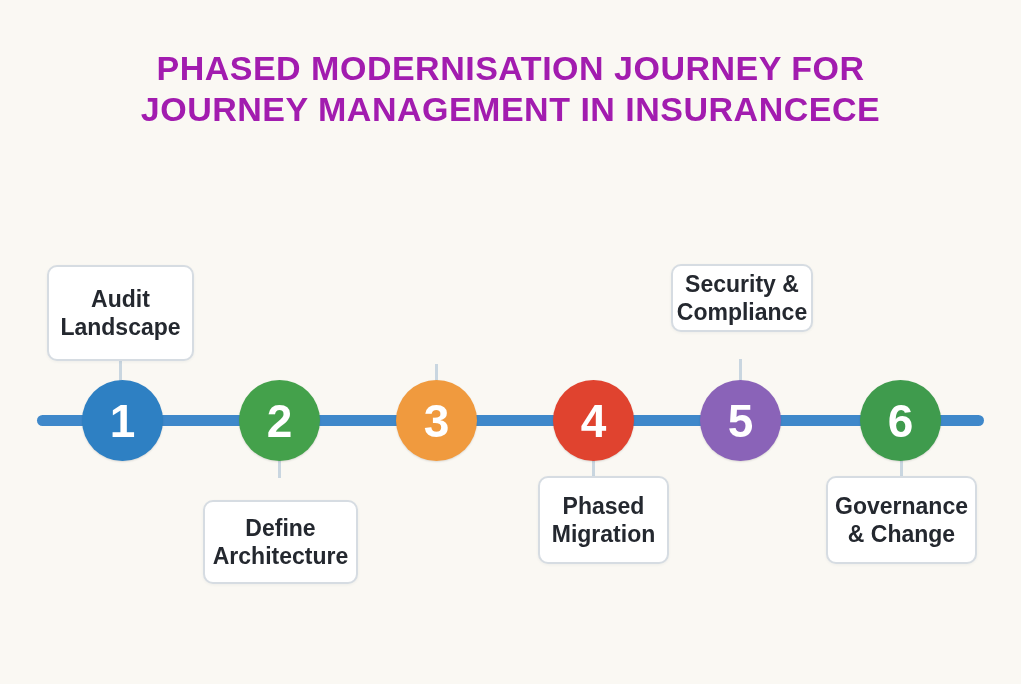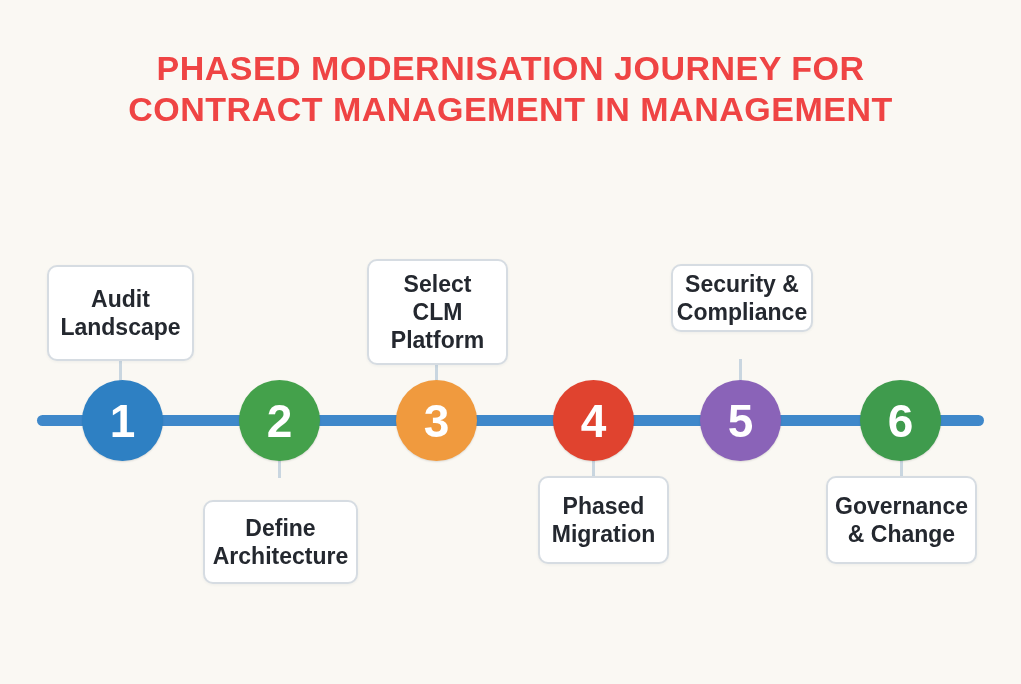--- a/index.html
+++ b/index.html
@@ -11,21 +11,21 @@
     overflow:hidden;
   }
   .title{
     position:absolute;
     top:48px;left:0;right:0;
     text-align:center;
     font-weight:700;
     font-size:34px;
     line-height:1.2;
     letter-spacing:0.5px;
-    color:#ef4444;
+    color:#a21caf;
   }
   .title-line{display:block;}
   .timeline-bar{
     position:absolute;
     left:37px;top:415px;
     width:947px;height:11px;
     border-radius:6px;
     background:#3f88ca;
   }
   .step-circle{
@@ -81,44 +81,39 @@
   .conn-5{left:739px; top:359px; height:22px;}
   .conn-6{left:900px; top:460px; height:17px;}
 </style>
 </head>
 <body>
 
 <div class="canvas">
 
   <div class="title">
     <span class="title-line">PHASED MODERNISATION JOURNEY FOR</span>
-    <span class="title-line">CONTRACT MANAGEMENT IN MANAGEMENT</span>
+    <span class="title-line">JOURNEY MANAGEMENT IN INSURANCECE</span>
   </div>
 
   <div class="timeline-bar"></div>
 
   <div class="connector conn-1"></div>
   <div class="connector conn-2"></div>
   <div class="connector conn-3"></div>
   <div class="connector conn-4"></div>
   <div class="connector conn-5"></div>
   <div class="connector conn-6"></div>
 
   <div class="step-card card-1">
     <span>Audit
 Landscape</span>
   </div>
   <div class="step-card card-2">
     <span>Define
 Architecture</span>
-  </div>
-  <div class="step-card card-3">
-    <span>Select
-CLM
-Platform</span>
   </div>
   <div class="step-card card-4">
     <span>Phased
 Migration</span>
   </div>
   <div class="step-card card-5">
     <span>Security &amp;
 Compliance</span>
   </div>
   <div class="step-card card-6">

